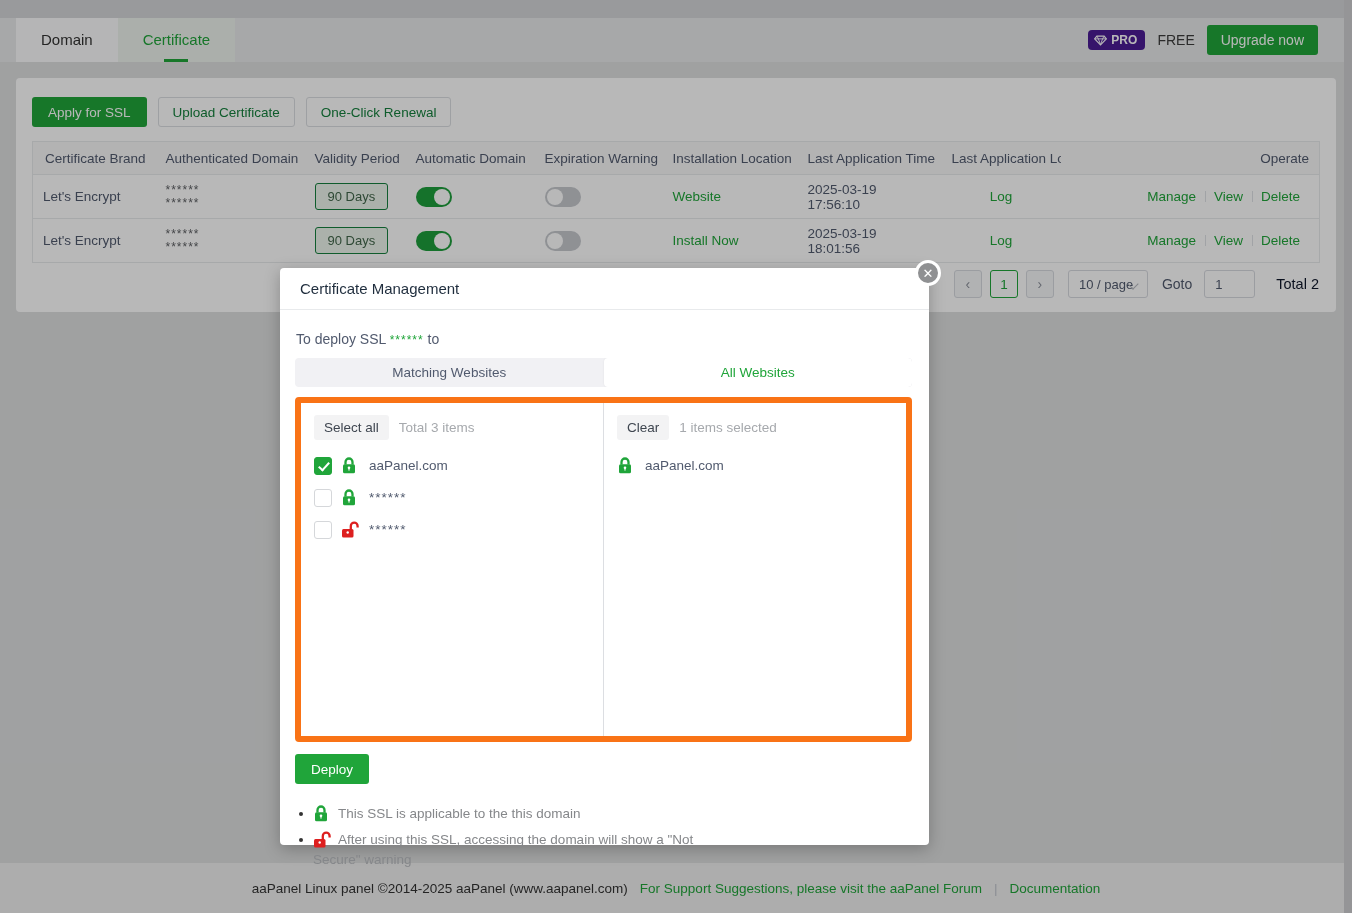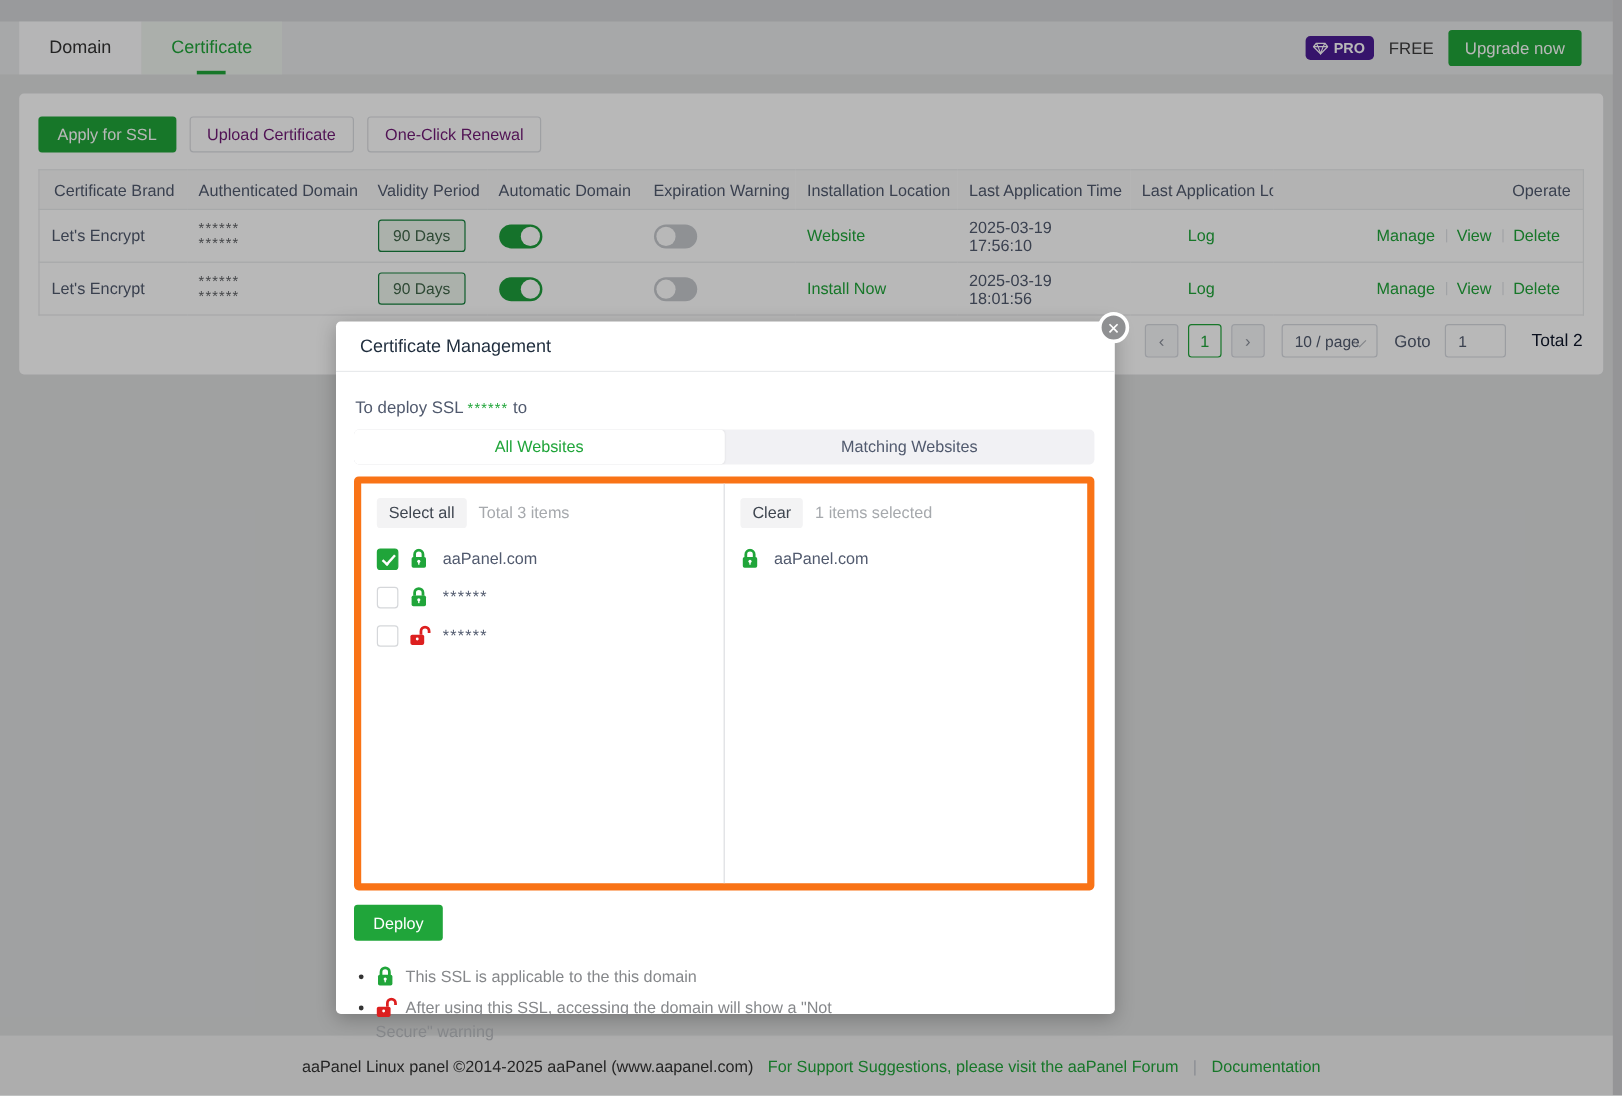--- a/index.html
+++ b/index.html
@@ -17,21 +17,21 @@
   .tab-domain { background:#fbfbfc; }
   .tab-cert { background:#eef3ee; color:#20a53a; }
   .tab-cert::after { content:""; position:absolute; left:50%; transform:translateX(-50%); bottom:0; width:24px; height:3px; background:#20a53a; }
   .tabbar-right { position:absolute; right:34px; top:0; height:44px; display:flex; align-items:center; gap:12px; }
   .pro-badge { background:#4c1d95; color:#fff; border-radius:4px; padding:3px 8px 3px 6px; font-size:12px; font-weight:bold; display:flex; align-items:center; gap:4px; }
   .free-label { color:#3c3c3c; font-size:14px; }
   .btn-green { background:#20a53a; color:#fff; border:none; border-radius:3px; font-size:14px; padding:7px 14px; cursor:pointer; font-family:inherit; }
   
   .card { position:absolute; top:78px; left:16px; width:1320px; height:234px; background:#fff; border-radius:4px; }
   .toolbar { position:absolute; top:19px; left:16px; display:flex; gap:11px; }
-  .btn-plain { background:#fff; border:1px solid #dcdee2; border-radius:3px; color:#701a75; font-size:13.5px; padding:0 14px; height:30px; cursor:pointer; font-family:inherit; }
+  .btn-plain { background:#fff; border:1px solid #dcdee2; border-radius:3px; color:#15803d; font-size:13.5px; padding:0 14px; height:30px; cursor:pointer; font-family:inherit; }
   .toolbar .btn-green { height:30px; padding:0 16px; font-size:13.5px; }
   table.grid { position:absolute; top:63px; left:16px; width:1288px; border-collapse:collapse; table-layout:fixed; }
   table.grid th { background:#f8f8f9; border:1px solid #e8eaec; border-left:none; border-right:none; font-weight:normal; font-size:13.5px; color:#515a6e; text-align:left; height:33px; padding:0 10px; white-space:nowrap; overflow:hidden; }
   table.grid th:first-child { border-left:1px solid #e8eaec;text-align:right; }
   table.grid th:last-child { border-right:1px solid #e8eaec; text-align:right; }
   table.grid td { border-bottom:1px solid #e8eaec; font-size:13.5px; color:#515a6e; height:44px; padding:0 10px; vertical-align:middle; }
   table.grid td:first-child { border-left:1px solid #e8eaec; }
   table.grid td:last-child { border-right:1px solid #e8eaec; }
   .stars { font-size:12px; color:#606266; line-height:13px; letter-spacing:1px; }
   .chip-validity { display:inline-block; border:1px solid #15803d; background:#eef6ee; color:#41664a; border-radius:3px; font-size:13px; padding:5px 12px; cursor:pointer; }
@@ -225,22 +225,22 @@
 <div class="modal">
   <div class="modal-close">✕</div>
   <div class="modal-header">Certificate Management</div>
   <div class="modal-body">
     <div class="modal-content">
       <div class="deploy-line">
         <span>To deploy SSL </span><span class="ssl-name">******</span><span> to</span>
       </div>
 
       <div class="seg">
+        <div class="seg-item">Matching Websites</div>
         <div class="seg-item active">All Websites</div>
-        <div class="seg-item">Matching Websites</div>
       </div>
 
       <div class="transfer">
         <div class="t-panel src">
           <div class="t-head">
             <button class="t-chip">Select all</button>
             <span class="t-summary">Total 3 items</span>
           </div>
           <div class="t-list">
             <div class="t-item">

